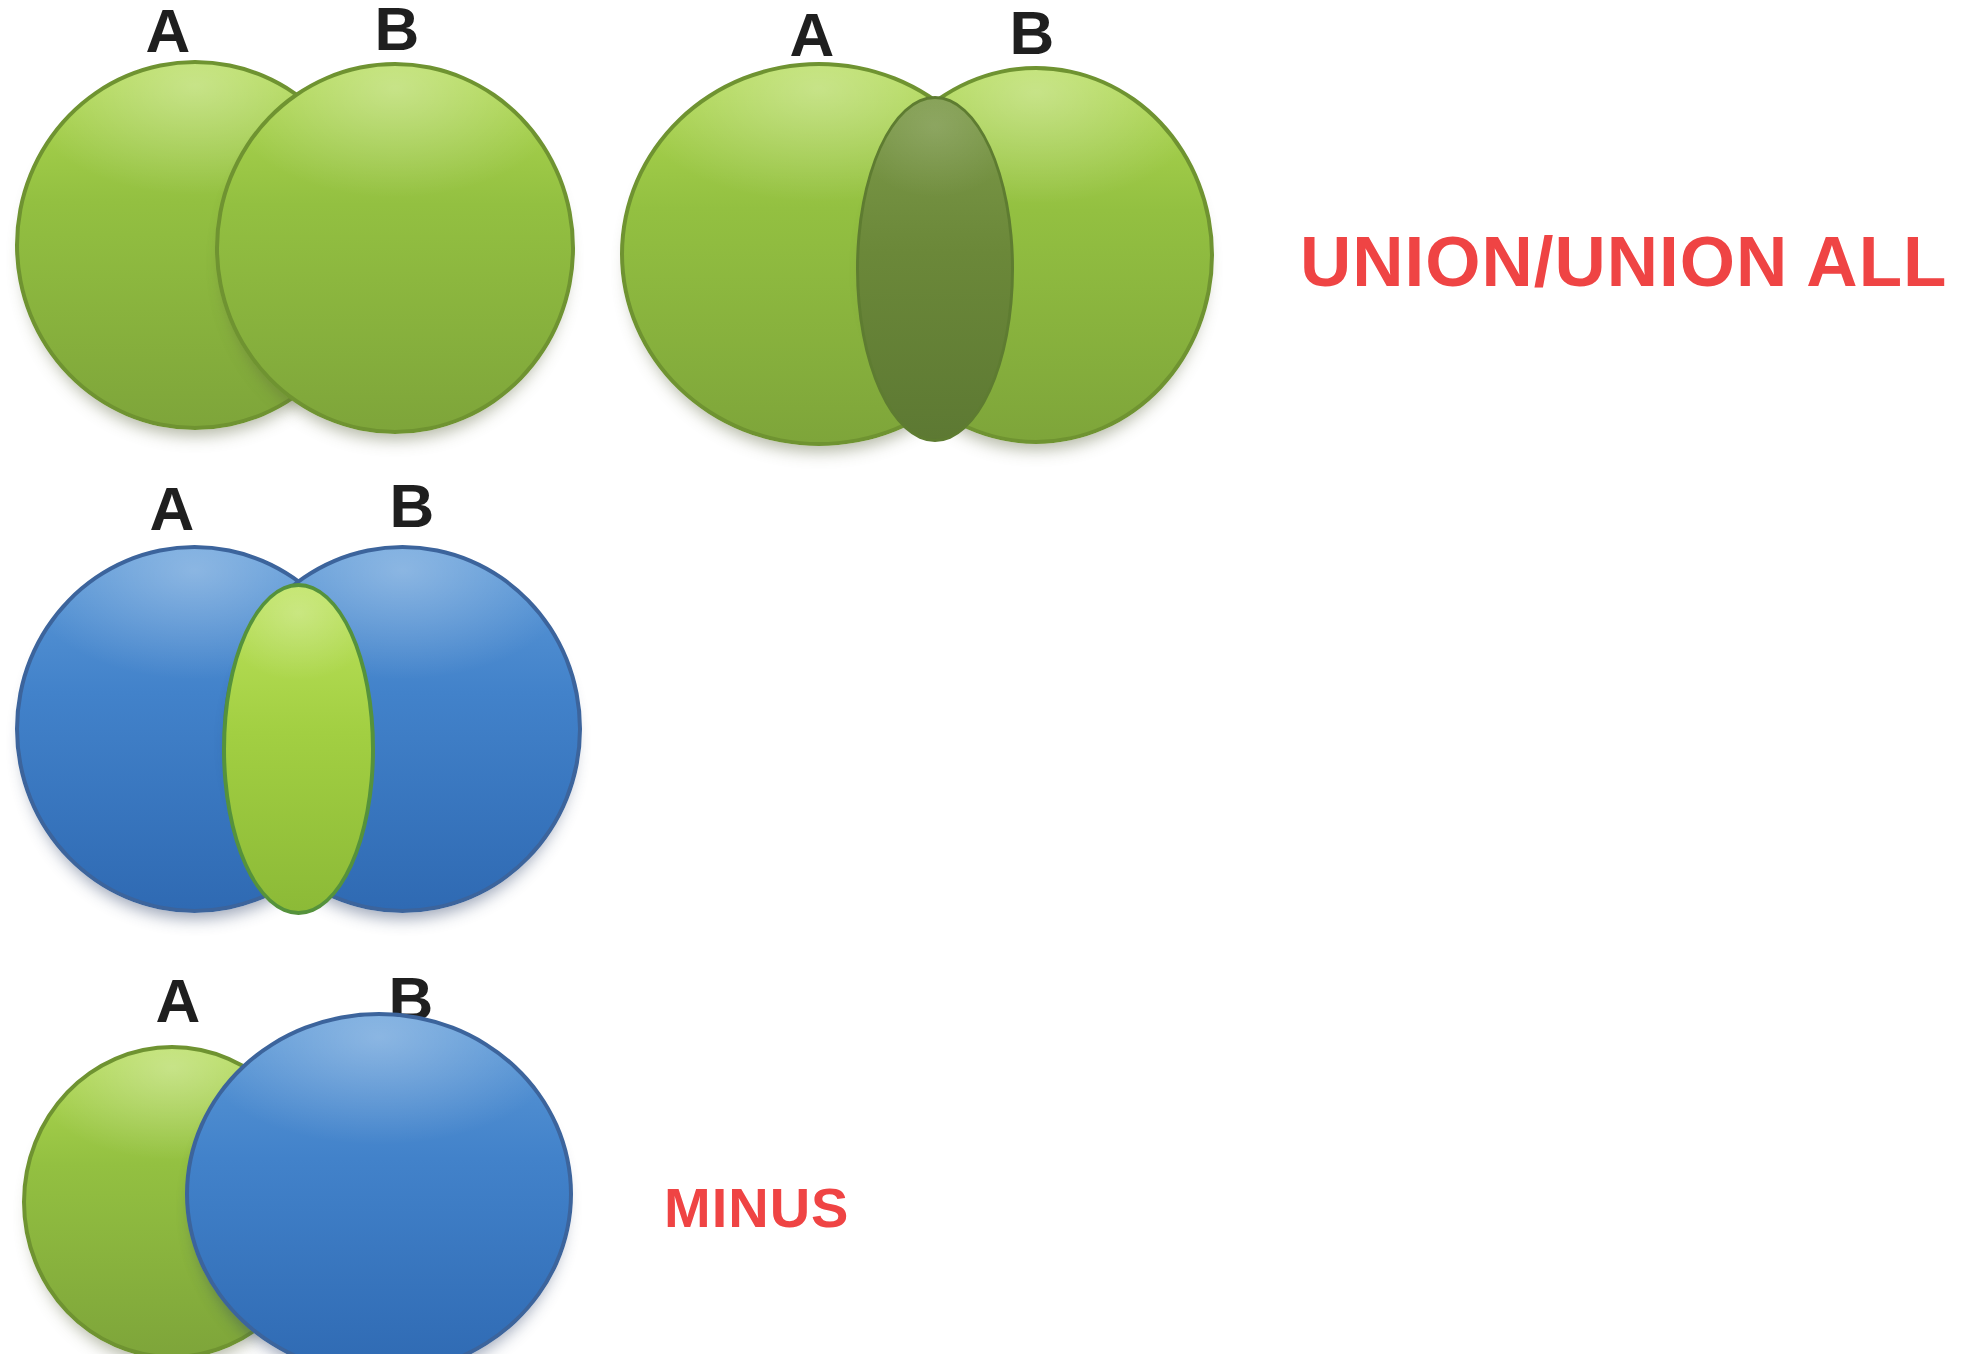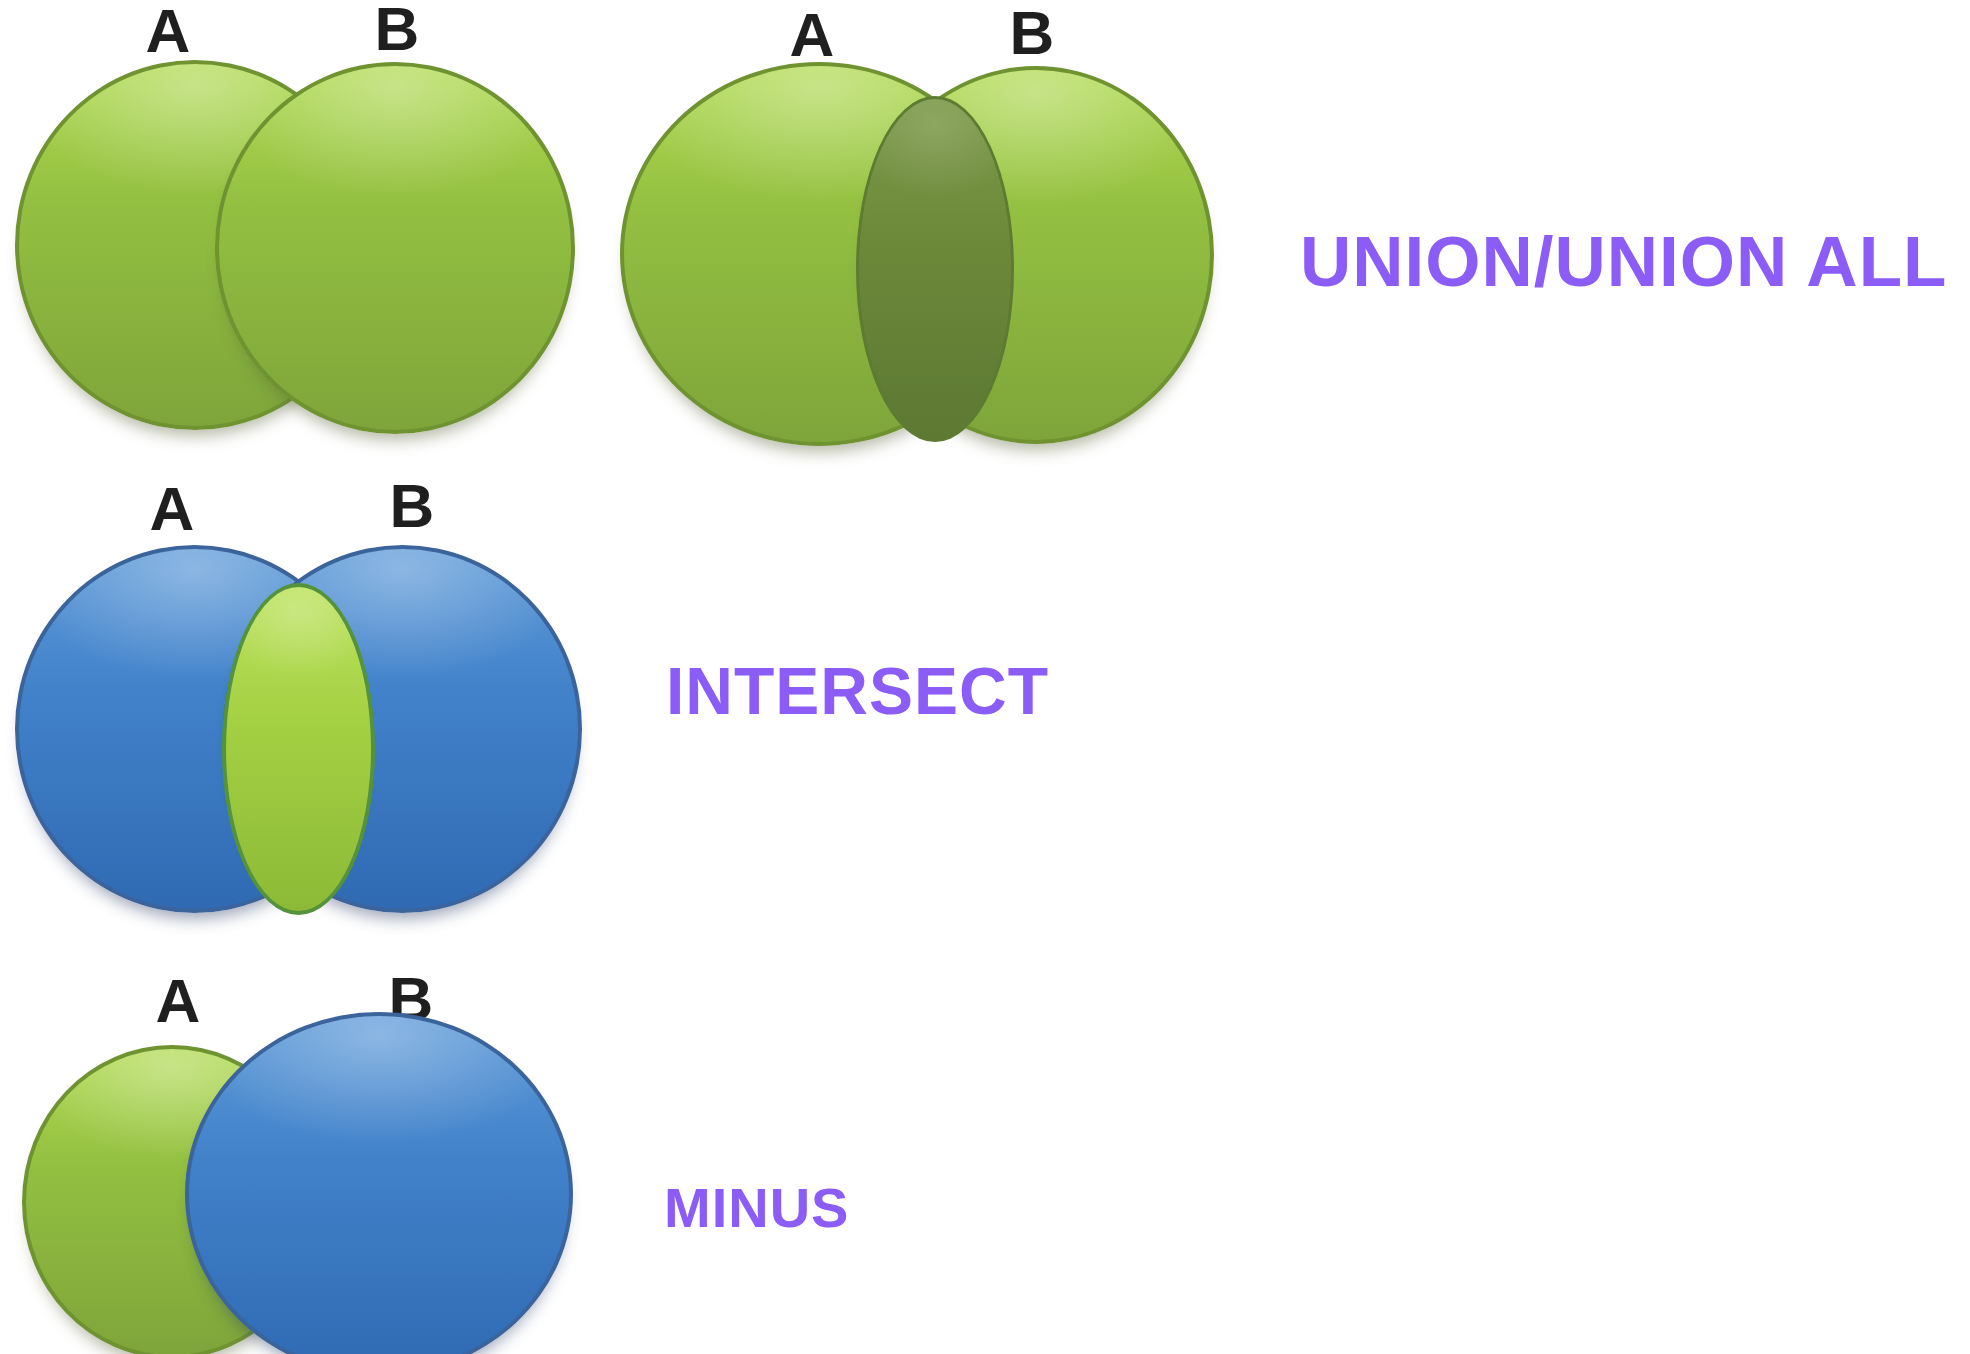--- a/index.html
+++ b/index.html
@@ -38,21 +38,21 @@
     border:4px solid #55923c;
   }
   .ab-label{
     position:absolute;
     transform:translateX(-50%);
     font-size:62px;line-height:62px;font-weight:700;color:#1f1f1f;
     white-space:nowrap;
   }
   .op-label{
     position:absolute;
-    font-weight:700;color:#8b5cf6;
+    font-weight:700;color:#ef4444;
     white-space:nowrap;letter-spacing:1px;
   }
   .op-union{left:1300px;top:222px;font-size:71px;line-height:80px;}
   .op-intersect{left:666px;top:654px;font-size:66px;line-height:74px;}
   .op-minus{left:664px;top:1168px;font-size:56px;line-height:80px;}
 </style>
 </head>
 <body>
 
 <div id="canvas">
@@ -75,21 +75,20 @@
   <div class="op-label op-union">UNION/UNION ALL</div>
 
   <div>
     <span class="ab-label" style="left:172px;top:478px;">A</span>
     <span class="ab-label" style="left:412px;top:475px;">B</span>
     <div class="circle blue" style="left:15px;top:545px;width:351px;height:360px;"></div>
     <div class="circle blue" style="left:223px;top:545px;width:351px;height:360px;"></div>
     <div class="circle lens-bright" style="left:222px;top:583px;width:145px;height:324px;"></div>
   </div>
 
-  <div class="op-label op-intersect">INTERSECT</div>
 
   <div>
     <span class="ab-label" style="left:178px;top:970px;">A</span>
     <span class="ab-label" style="left:411px;top:968px;">B</span>
     <div class="circle green" style="left:22px;top:1045px;width:292px;height:306px;"></div>
     <div class="circle blue" style="left:185px;top:1012px;width:380px;height:356px;"></div>
   </div>
 
   <div class="op-label op-minus">MINUS</div>
 

